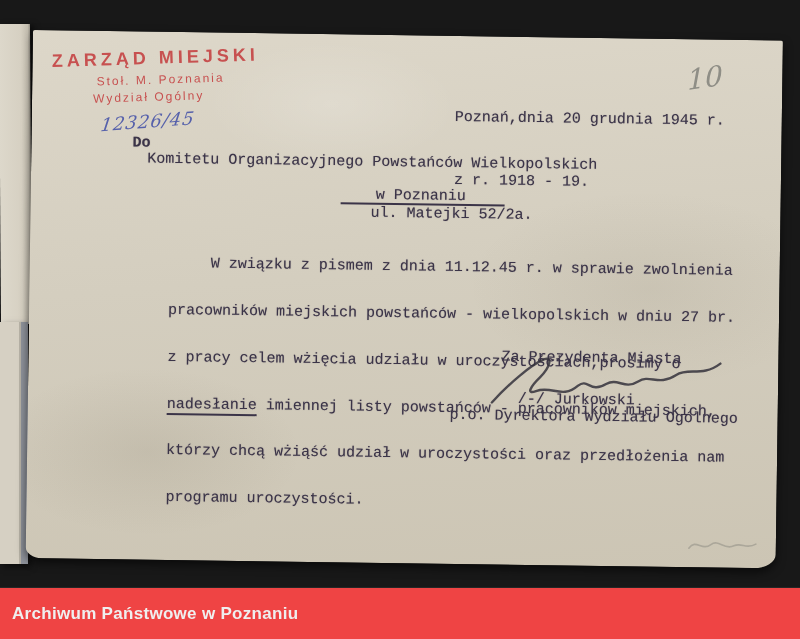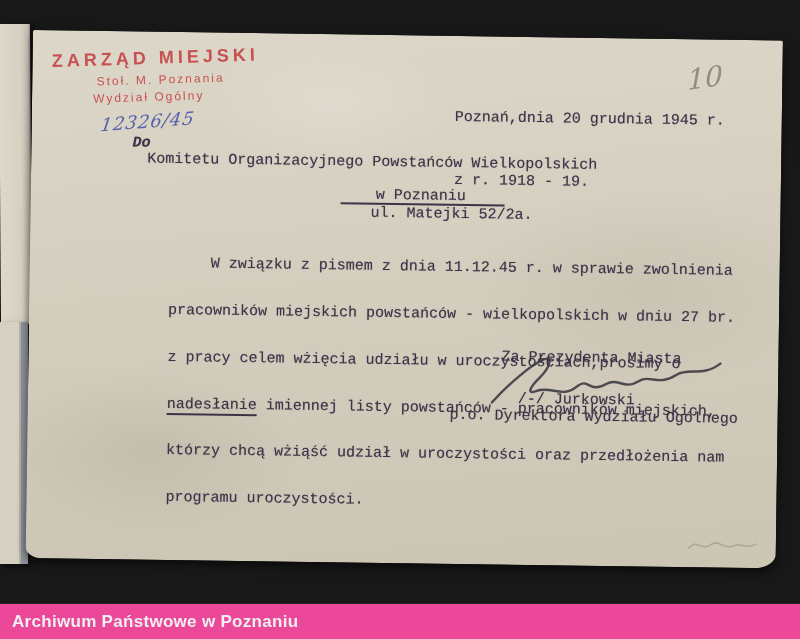--- a/index.html
+++ b/index.html
@@ -63,21 +63,21 @@
     left: 655px; top: 22px;
     font-size: 28px; color: #8f8e86;
     transform: rotate(-9deg) skewX(-8deg);
   }
   .ref-num {
     left: 69px; top: 79px;
     font-size: 18px; color: #5661ab;
     transform: rotate(-5deg) skewX(-12deg);
     letter-spacing: 1px;
   }
-  .do-label { left: 101px; top: 103px; font-weight: bold; font-style: italic; }
+  .do-label { left: 101px; top: 103px; font-weight: bold; }
   .date-line { left: 423px; top: 73px; }
   
   .rcp-1 { left: 116px; top: 119px; }
   .rcp-2 { left: 423px; top: 136px; }
   .rcp-3 { left: 345px; top: 152px; }
   .rcp-underline {
     position: absolute; left: 310px; top: 168px;
     width: 164px; height: 2px; background: #3b3448;
   }
   .rcp-4 { left: 340px; top: 170px; }
@@ -91,22 +91,22 @@
   .u-ink { border-bottom: 2px solid #3b3448; }
   
   .closing { left: 473px; top: 312px; }
   .sig-svg { position: absolute; left: 450px; top: 318px; }
   .sig-name { left: 490px; top: 354px; }
   .sig-title { left: 422px; top: 371px; }
   .pencil-svg { position: absolute; left: 660px; top: 496px; }
   
   .footer-bar {
     position: absolute; left: 0; bottom: 0;
-    width: 800px; height: 36px;
-    background: #ec4899;
+    width: 800px; height: 52px;
+    background: #ef4444;
     border-top: 1px solid #262626;
     display: flex; align-items: center;
   }
   .footer-label {
     margin-left: 12px;
     color: #efefef;
     font-family: "Liberation Sans", sans-serif;
     font-weight: bold; font-size: 17px;
     letter-spacing: 0.3px;
   }

